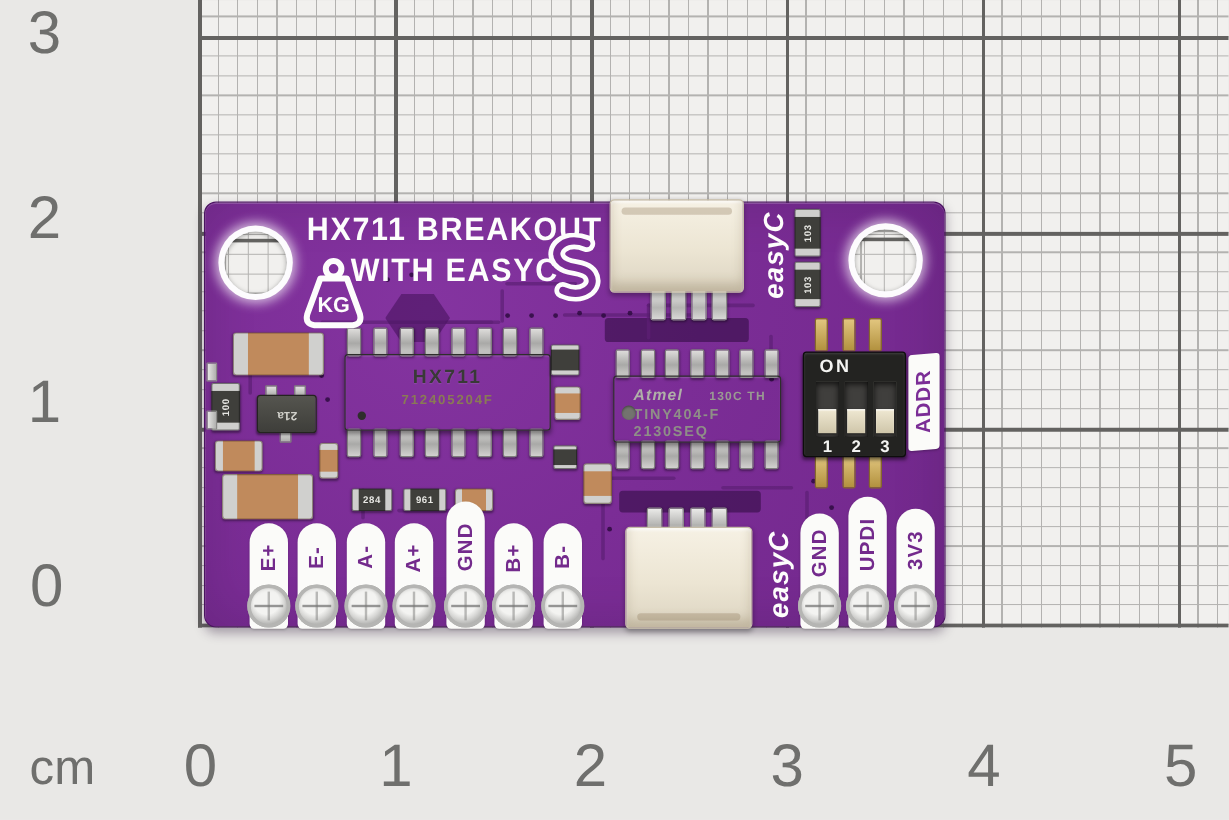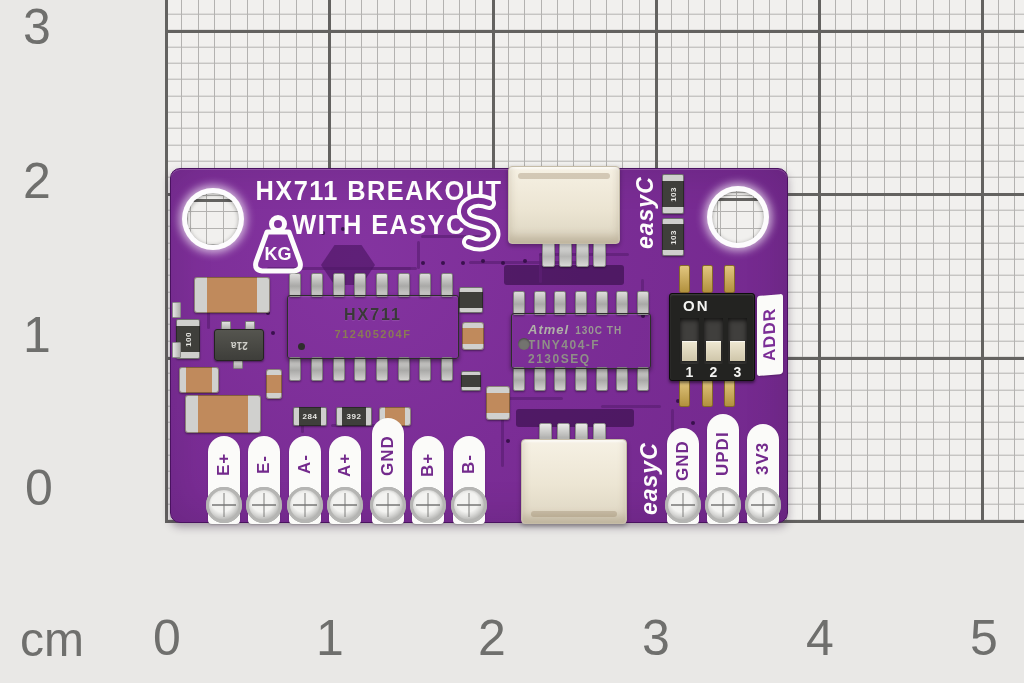--- a/index.html
+++ b/index.html
@@ -9,21 +9,21 @@
   
   .grid-paper{position:absolute;left:165px;top:0;width:859px;height:523px;background-color:#f1f0ee;
     background-image:
       repeating-linear-gradient(to right,#636260 0 3px,transparent 3px 163.3px),
       repeating-linear-gradient(to bottom,#636260 0 3px,transparent 3px 163.3px),
       repeating-linear-gradient(to right,#b3b2b0 0 1px,transparent 1px 16.33px),
       repeating-linear-gradient(to bottom,#b3b2b0 0 1px,transparent 1px 16.33px);
     background-position:0 0,0 30px,0 0,0 13.7px;}
   
   .rlabel{position:absolute;color:#6f6f6d;font-size:50px;font-weight:400;transform:translate(-50%,-50%);line-height:1;}
-  .rl-cm{font-size:48px;}
+  .rl-cm{font-size:41px;}
   
   .pcb{position:absolute;left:170px;top:168px;width:618px;height:355px;border-radius:10px;
     background:radial-gradient(circle at 30% 25%,#8434a0 0%,#7b2d96 45%,#72288c 100%);
     border:1px solid #4a1260;
     box-shadow:0 4px 9px rgba(50,30,60,.38), inset 0 1px 0 rgba(255,255,255,.18), inset 0 0 46px rgba(0,0,0,.12);}
   .trace{position:absolute;background:#5c2075;opacity:.7;border-radius:2px;z-index:1;}
   .hexpad{position:absolute;background:#4b1562;opacity:.65;z-index:1;
     clip-path:polygon(25% 0,75% 0,100% 50%,75% 100%,25% 100%,0 50%);}
   .via{position:absolute;width:4px;height:4px;border-radius:50%;background:#2e0c41;opacity:.85;z-index:1;}
   .hole{position:absolute;width:52px;height:52px;border-radius:50%;z-index:2;background-color:#f1f0ee;
@@ -46,21 +46,21 @@
     border-radius:3px;z-index:2;border:1px solid #2e2e2c;
     box-shadow:0 2px 4px rgba(0,0,0,.45), inset 0 1px 1px rgba(255,255,255,.16);}
   .cpin{position:absolute;width:12px;height:24px;border-radius:2px;z-index:1;
     background:linear-gradient(180deg,#dedddb,#a9a9a7 55%,#d2d1cf);border:1px solid #7f7f7d;
     box-shadow:0 1px 2px rgba(0,0,0,.4);}
   .chiptext{position:absolute;width:100%;text-align:center;font-weight:700;letter-spacing:2px;}
   .hx-name{top:10px;font-size:16px;color:#39393 7;color:#393937;text-shadow:0 1px 1px rgba(255,255,255,.12);}
   .hx-serial{top:32px;font-size:11px;color:#8a7a55;letter-spacing:1.5px;}
   .at-l1{position:absolute;left:16px;top:6px;white-space:nowrap;}
   .at-brand{font-style:italic;font-weight:800;font-size:13px;color:#b0b0a8;letter-spacing:1px;}
-  .at-lot{font-weight:700;font-size:10px;color:#9a9a92;margin-left:6px;letter-spacing:1px;}
+  .at-lot{font-weight:700;font-size:10px;color:#9a9a92;margin-left:22px;letter-spacing:1px;}
   .at-l2{position:absolute;left:16px;top:24px;font-weight:700;font-size:12px;color:#8f8f87;letter-spacing:1.5px;}
   .at-l3{position:absolute;left:16px;top:38px;font-weight:700;font-size:12px;color:#8f8f87;letter-spacing:1.5px;}
   .at-dot{position:absolute;left:6px;top:24px;width:12px;height:12px;border-radius:50%;background:#73736f;box-shadow:inset 0 1px 2px rgba(0,0,0,.4);}
   
   .conn{position:absolute;z-index:2;border-radius:4px;border:1px solid #c5bca7;
     background:linear-gradient(180deg,#f6f1e4 0%,#ece5d3 55%,#dcd4c1 100%);
     box-shadow:inset 0 -7px 9px rgba(120,100,70,.28), inset 0 2px 2px rgba(255,255,255,.7), 0 2px 4px rgba(0,0,0,.3);}
   .conn .groove{position:absolute;left:9px;right:9px;height:6px;background:rgba(150,130,100,.35);border-radius:3px;}
   .leg{position:absolute;width:13px;height:26px;border-radius:2px;z-index:1;
     background:linear-gradient(180deg,#eaeae8,#b5b5b3 60%,#d8d8d6);border:1px solid #8c8c8a;box-shadow:0 1px 2px rgba(0,0,0,.4);}
@@ -339,21 +339,21 @@
     <div class="sot">
         <span>21a</span>
       </div>
     <div class="cap" style="left:8px;top:198px;width:40px;height:26px"></div>
     <div class="cap" style="left:14px;top:226px;width:76px;height:38px"></div>
     <div class="cap capv" style="left:95px;top:200px;width:16px;height:30px"></div>
     <div class="res" style="left:122px;top:238px;width:34px;height:19px">
         <span style="font-size:8px">284</span>
       </div>
     <div class="res" style="left:165px;top:238px;width:36px;height:19px">
-        <span style="font-size:8px">392</span>
+        <span style="font-size:8px">961</span>
       </div>
     <div class="cap" style="left:208px;top:238px;width:32px;height:19px"></div>
     <div class="res resv" style="left:288px;top:118px;width:24px;height:26px"></div>
     <div class="cap capv" style="left:291px;top:153px;width:22px;height:28px"></div>
     <div class="res resv" style="left:290px;top:202px;width:20px;height:20px"></div>
     <div class="cap capv" style="left:315px;top:217px;width:24px;height:34px"></div>
     <div class="res resv" style="left:491px;top:5px;width:22px;height:40px">
         <span>103</span>
       </div>
     <div class="res resv" style="left:491px;top:49px;width:22px;height:38px">

